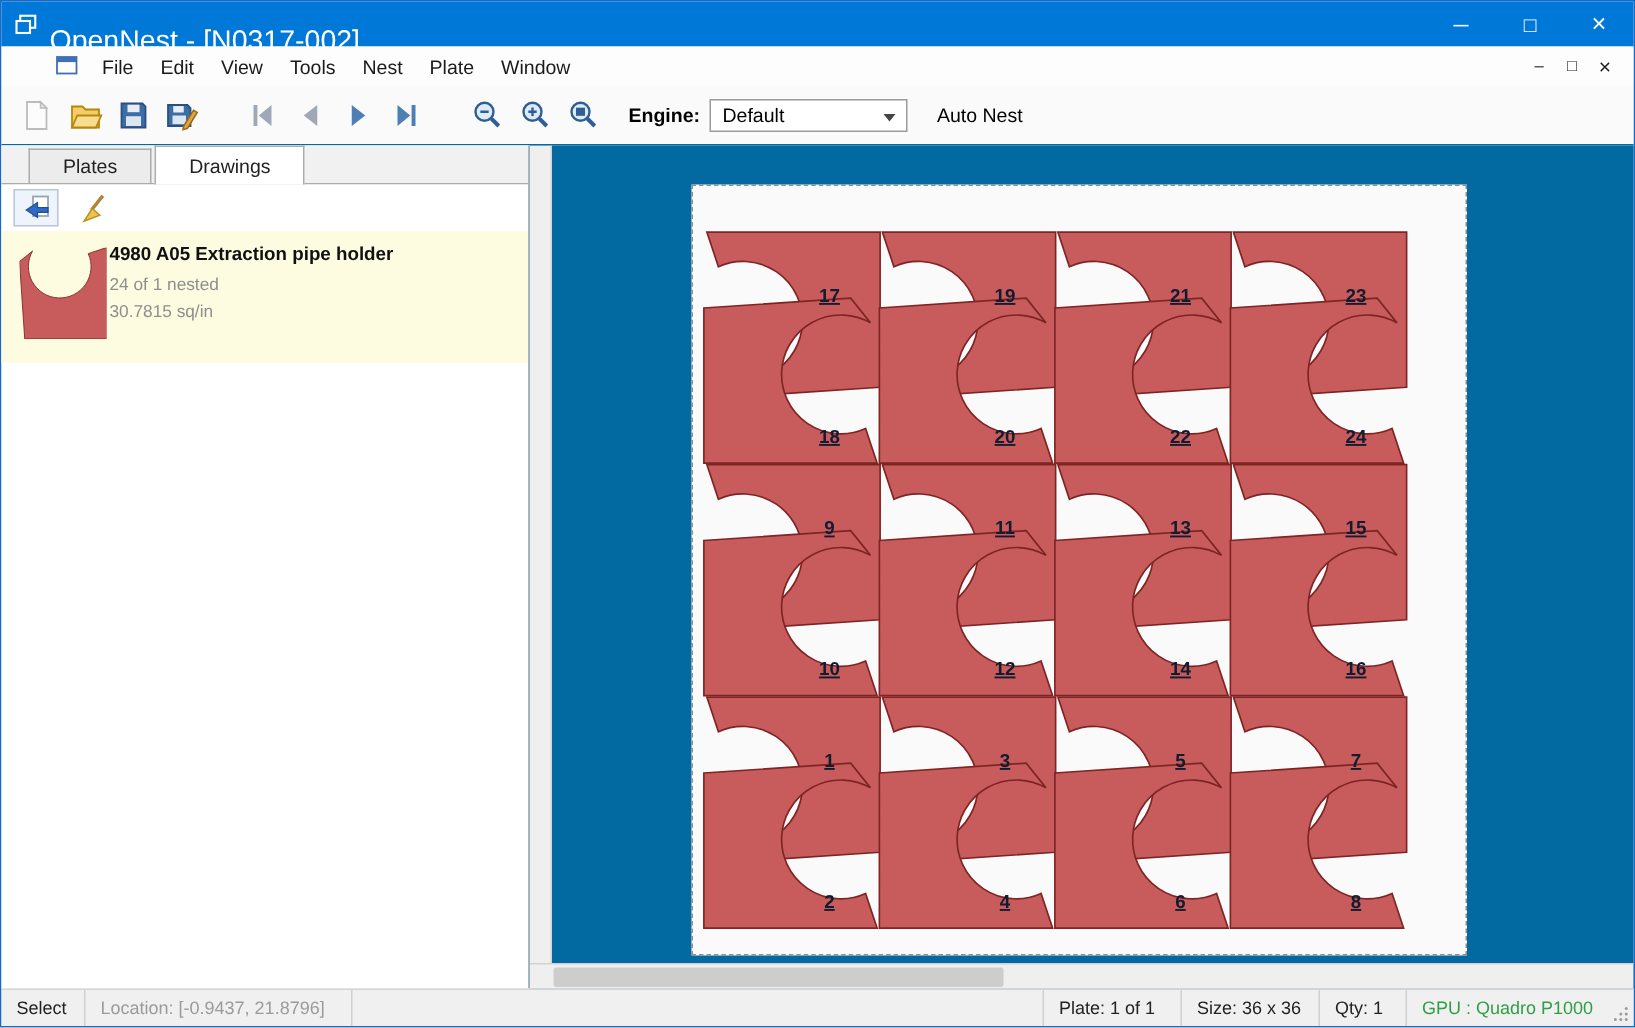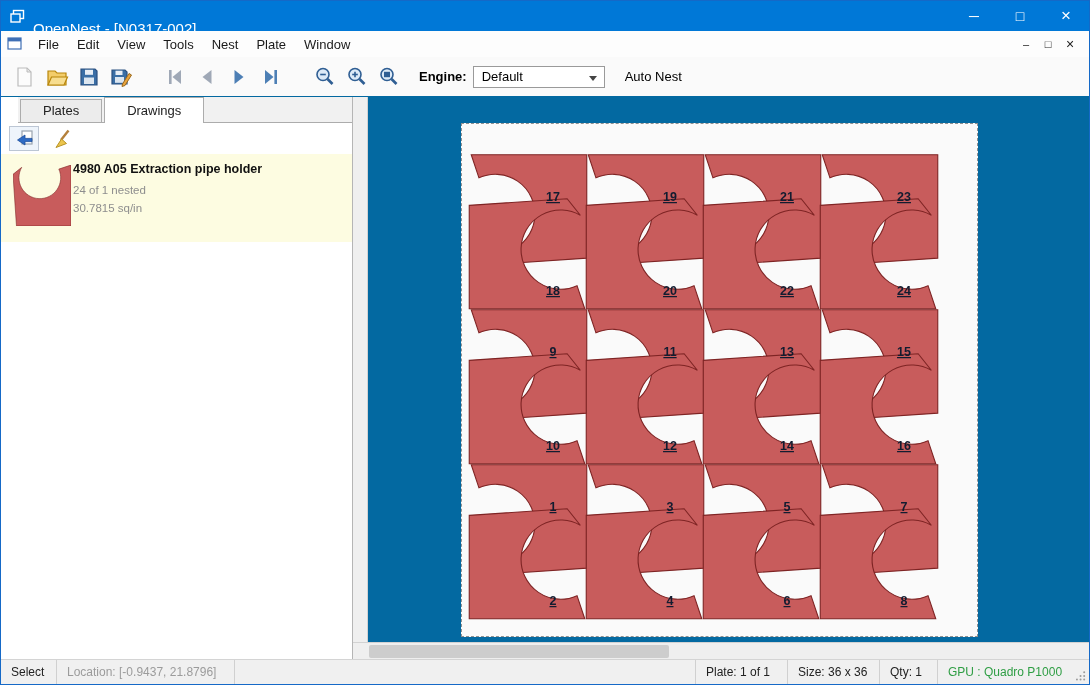--- a/index.html
+++ b/index.html
@@ -4,28 +4,28 @@
 <style>
   * { margin:0; padding:0; box-sizing:border-box; }
   html,body { width:1090px; height:685px; overflow:hidden; background:#fff;
     font-family:"Liberation Sans","DejaVu Sans",sans-serif; }
   .window { position:relative; width:1090px; height:685px; border:1px solid #1569c7; background:#fff; }
 
   
   .titlebar { position:absolute; top:0; left:0; right:0; height:30px; background:var(--titlebar,#0078d7);
     color:#fff; display:flex; align-items:center; }
   .titlebar .app-icon { margin-left:9px; display:flex; }
-  .titlebar .title { margin-left:8px; font-size:15px;margin-top:24px; }
+  .titlebar .title { margin-left:8px; font-size:19px;margin-top:24px; }
   .win-controls { margin-left:auto; display:flex; height:100%; }
   .win-btn { width:46px; height:100%; display:flex; align-items:center; justify-content:center;
     font-size:14px; color:#fff; cursor:default; }
 
   
   .menubar { position:absolute; top:30px; left:0; right:0; height:26px; background:#fdfdfd;
-    display:flex; align-items:center; font-size:13px; color:#1a1a1a; }
+    display:flex; align-items:center; font-size:13px; color:#1a1a1a;padding-left:30px; }
   .mdi-icon { margin:0 6px 0 6px; display:flex; }
   .menu-item { padding:0 9px; height:100%; display:flex; align-items:center; cursor:default; }
   .mdi-controls { margin-left:auto; display:flex; align-items:center; margin-right:8px; }
   .mdi-btn { width:22px; height:20px; display:flex; align-items:center; justify-content:center;
     font-size:11px; color:#222; }
 
   
   .toolbar { position:absolute; top:56px; left:0; right:0; height:40px; background:#fafafa;
     border-bottom:1px solid #0369a1; display:flex; align-items:center; padding-left:8px; }
   .tb-btn { width:32px; height:32px; display:flex; align-items:center; justify-content:center; border-radius:2px; }
@@ -35,22 +35,22 @@
     align-items:center; font-size:13px; padding-left:8px; position:relative; }
   .engine-select .caret { position:absolute; right:7px; top:9px; width:0; height:0;
     border-left:4px solid transparent; border-right:4px solid transparent; border-top:5px solid #444; }
   .autonest { font-size:13px; margin-left:20px; }
 
   
   .main { position:absolute; top:96px; left:0; right:0; bottom:25px; display:flex; }
 
   
   .left-panel { width:352px; background:#fff; display:flex; flex-direction:column; border-right:1px solid #b5b5b5; }
-  .tabstrip { height:26px; background:#f1f1f1; display:flex; align-items:flex-end; padding-left:2px;
-    border-bottom:1px solid #acacac;margin-left:17px; }
+  .tabstrip { height:26px; background:#f1f1f1; display:flex; align-items:flex-end; padding-left:18px;
+    border-bottom:1px solid #acacac; }
   .tab { height:23px; line-height:22px; padding:0 22px; font-size:13px; color:#222; background:#ececec;
     border:1px solid #acacac; border-bottom:none; margin-right:2px; }
   .tab.active { background:#fff; height:26px; line-height:25px; margin-bottom:-1px; z-index:3; position:relative; }
   .panel-toolbar { height:31px; display:flex; align-items:center; padding-left:8px; gap:10px; background:#fff; }
   .panel-btn { width:30px; height:25px; display:flex; align-items:center; justify-content:center; }
   .panel-btn.boxed { border:1px solid #bcc6d4; background:#eef4fb; }
   .drawing-item { min-height:88px; background:var(--selection-bg,#fdfce1); display:flex; padding:7px 10px 9px 12px;
     cursor:default; }
   .thumb { width:60px; display:flex; align-items:flex-start; padding-top:4px; }
   .item-text { font-size:11.5px; color:#8e8e8e; line-height:1.5; }

